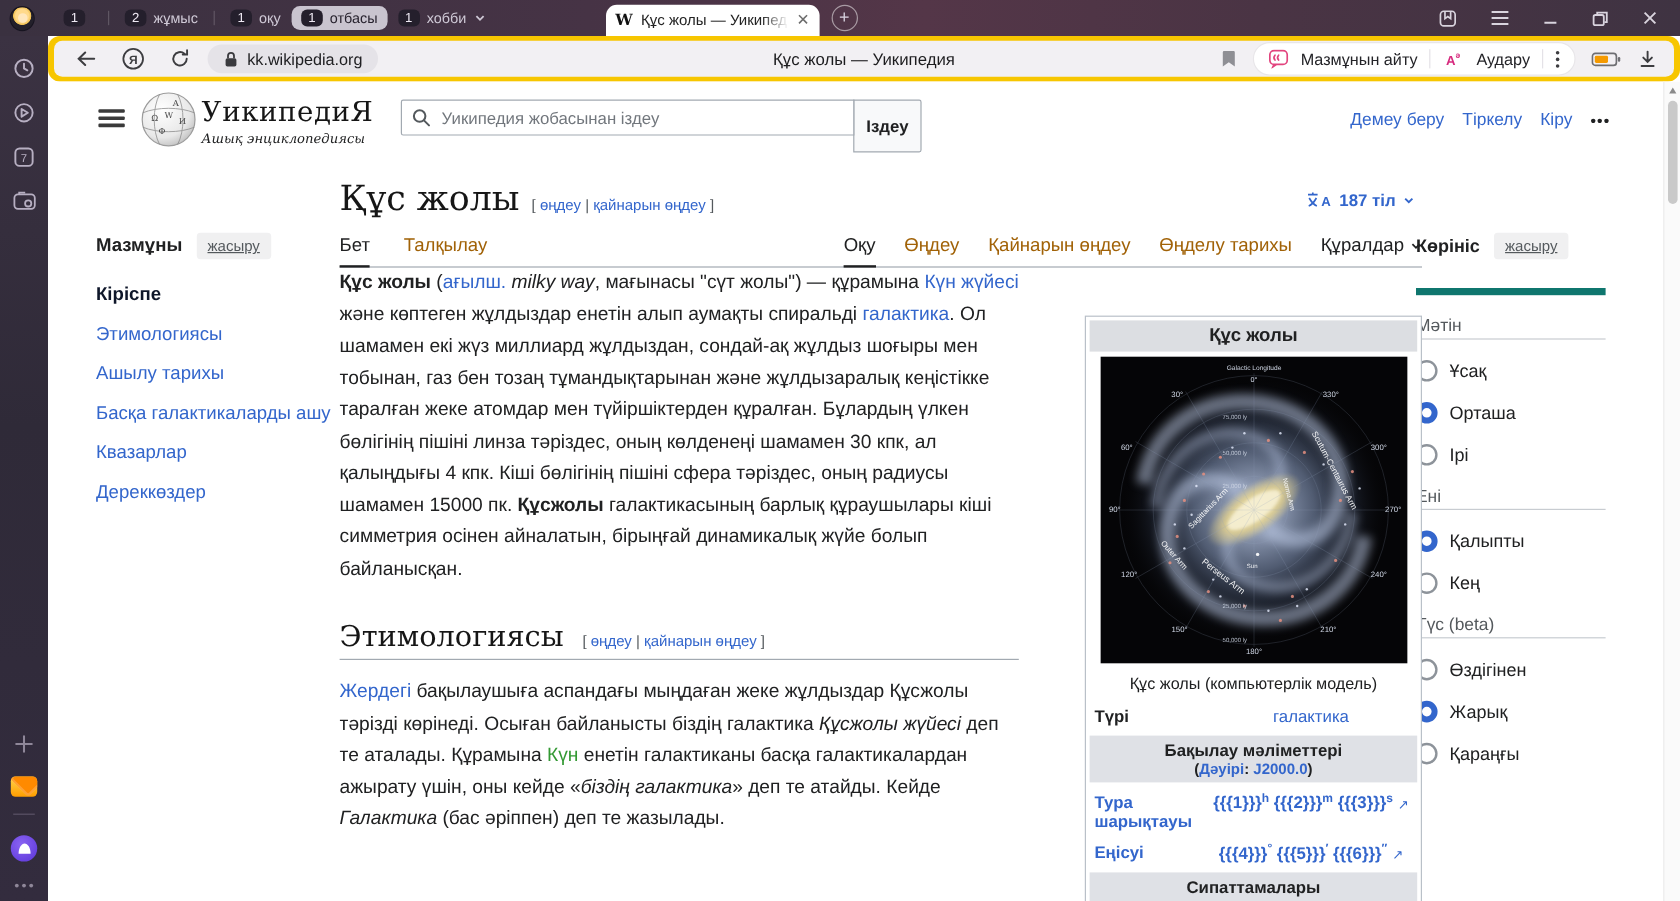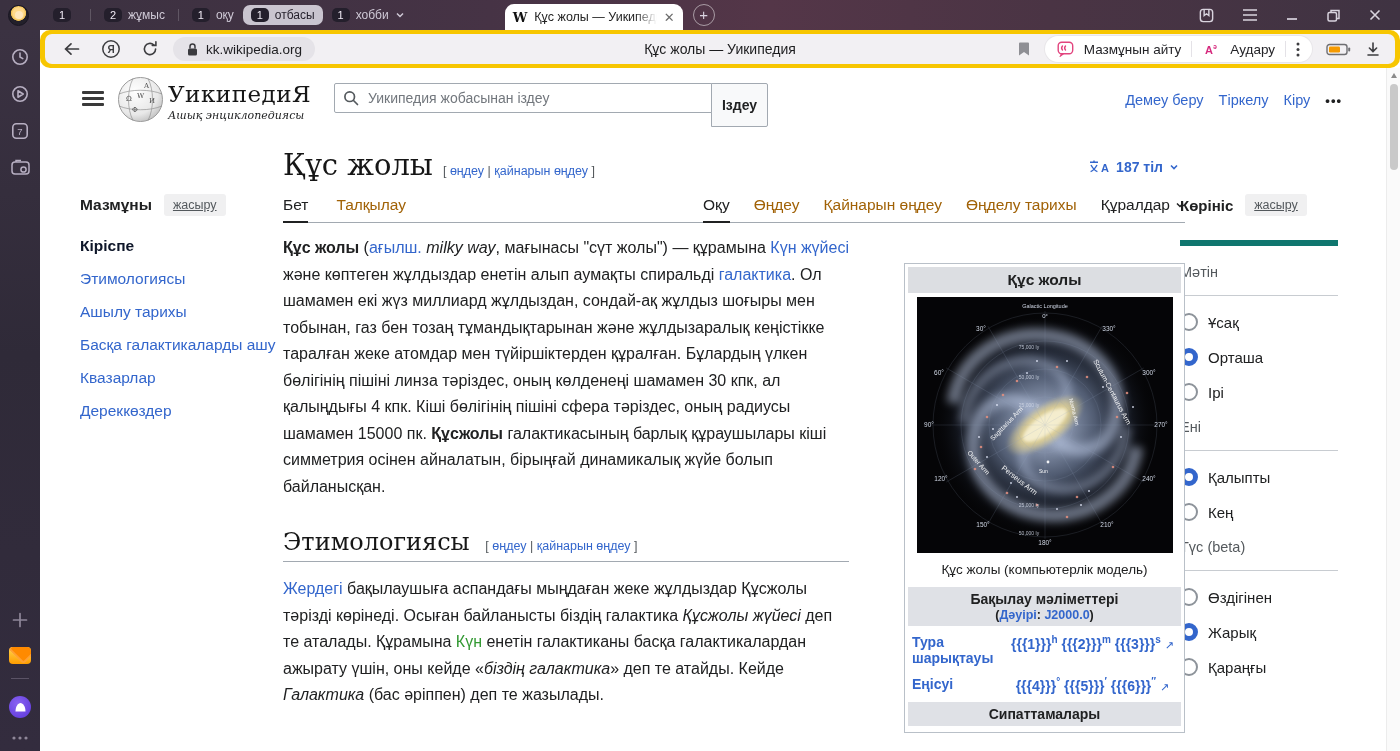--- a/index.html
+++ b/index.html
@@ -92,21 +92,21 @@
   
   .toc { position:absolute; left:40px; top:126px; width:196px; font-size:15.5px; }
   .tochead { display:flex; align-items:center; gap:12px; margin-bottom:20px; }
   .tochead .t { font-weight:bold; color:#202122; }
   .hidebtn { background:#f0f0f1; color:#54595d; font-size:12.5px; padding:4px 9px; border-radius:3px; cursor:pointer;text-decoration:underline; }
   .tocitem { margin-bottom:13px; line-height:20px; cursor:pointer; }
   .tocitem.active { color:#0f172a; font-weight:bold; }
 
   
   .appear { position:absolute; left:1140px; top:126px; width:158px; font-size:15px; }
-  .appear .sect { color:#54595d; font-size:14.5px; margin:18px 0 0; padding-bottom:15px; border-bottom:1px solid #c8ccd1; }
+  .appear .sect { color:#54595d; font-size:14.5px; margin:18px 0 0; padding-bottom:2px; border-bottom:1px solid #c8ccd1; }
   .appear .hdr { display:flex; gap:12px; align-items:center; padding-bottom:24px; border-bottom:6px solid #0f766e; }
   .appear .hdr .t { font-weight:bold; }
   .radiorow { display:flex; align-items:center; gap:10px; margin-top:17px; cursor:pointer; color:#202122; }
   .radio { width:18px; height:18px; border:2px solid #8d939a; border-radius:50%; background:#fff; flex:none; }
   .radio.on { border:5.5px solid #36c; }
 
   
   .article { position:absolute; left:243px; top:80px; width:902px; }
   .titlerow { display:flex; align-items:baseline; }
   .titlerow h1 { font-family:"DejaVu Serif","Liberation Serif",serif; font-weight:normal; font-size:29px; color:#161616; }
@@ -129,21 +129,21 @@
   .ib-caption { text-align:center; font-size:13.5px; padding:9px 4px 7px; }
   .ib-row { display:flex; padding:3px 2px; align-items:flex-start; }
   .ib-label { width:96px; font-weight:bold; flex:none; padding:2px 2px; }
   .ib-label a, a.ib-link { font-weight:bold; }
   .ib-value { flex:1; text-align:center; padding:2px 0; }
   .ib-sechead { background:#dfe1e6; text-align:center; font-weight:bold; padding:4px 2px; margin:3px 0; }
   .ib-sechead .sub { font-size:12.5px; margin-top:1px; }
 
   .hatnote { overflow:hidden; margin-top:16px; font-size:14.5px; font-style:italic; color:#202122;
     display:flex; align-items:center; gap:8px; max-width:566px; }
-  .mw-p { overflow:hidden; max-width:566px; margin-top:12px; font-size:16px; line-height:26.5px; }
+  .mw-p { overflow:hidden; max-width:566px; font-size:16px; line-height:26.5px; }
   .mw-h2 { overflow:hidden; max-width:566px; margin-top:28px; font-family:"DejaVu Serif","Liberation Serif",serif;
     font-weight:normal; font-size:24px; border-bottom:1px solid #a2a9b1; padding-bottom:5px; color:#161616; }
   .mw-h2 .editlinks { margin-left:8px; font-family:"Liberation Sans","DejaVu Sans",sans-serif; }
 
   
   .s-t {} .s-bt { font-weight:bold; }
   .s-b { font-weight:bold; } .s-i { font-style:italic; }
   .s-a { color:#3366cc; } .s-ab { color:#3366cc; font-weight:bold; }
   .s-abs { color:#3366cc; font-weight:bold; vertical-align:super; font-size:10px; }
   .s-g { color:#339933; }
@@ -563,20 +563,24 @@
               <text font-size="6.5" transform="translate(76,144) rotate(-46)">Sagittarius Arm</text>
               <text font-size="5.5" transform="translate(152,102) rotate(76)">Norma Arm</text>
               <text font-size="7.5" transform="translate(84,172) rotate(38)">Perseus Arm</text>
               <text font-size="6.5" transform="translate(50,156) rotate(48)">Outer Arm</text>
               <circle cx="131" cy="165" r="1.4"></circle>
               <text x="122" y="176" font-size="5">Sun</text>
             </g>
           </svg>
         </div>
         <div class="ib-caption">Құс жолы (компьютерлік модель)</div>
+        <div class="ib-row">
+          <span class="ib-label">Түрі</span>
+          <span class="ib-value"><a>галактика</a></span>
+        </div>
         <div class="ib-sechead">
           <div>Бақылау мәліметтері</div>
           <div class="sub"><span class="s-bt">(</span><a class="s-ab">Дәуірі</a><span class="s-bt">: </span><a class="s-ab">J2000.0</a><span class="s-bt">)</span></div>
         </div>
         <div class="ib-row">
           <span class="ib-label"><a class="ib-link">Тура шарықтауы</a></span>
           <span class="ib-value"><a class="s-ab">{{{1}}}</a><a class="s-abs">h</a><span class="s-t"> </span><a class="s-ab">{{{2}}}</a><a class="s-abs">m</a><span class="s-t"> </span><a class="s-ab">{{{3}}}</a><a class="s-abs">s</a><span class="s-ext">↗</span></span>
         </div>
         <div class="ib-row">
           <span class="ib-label"><a class="ib-link">Еңісуі</a></span>

